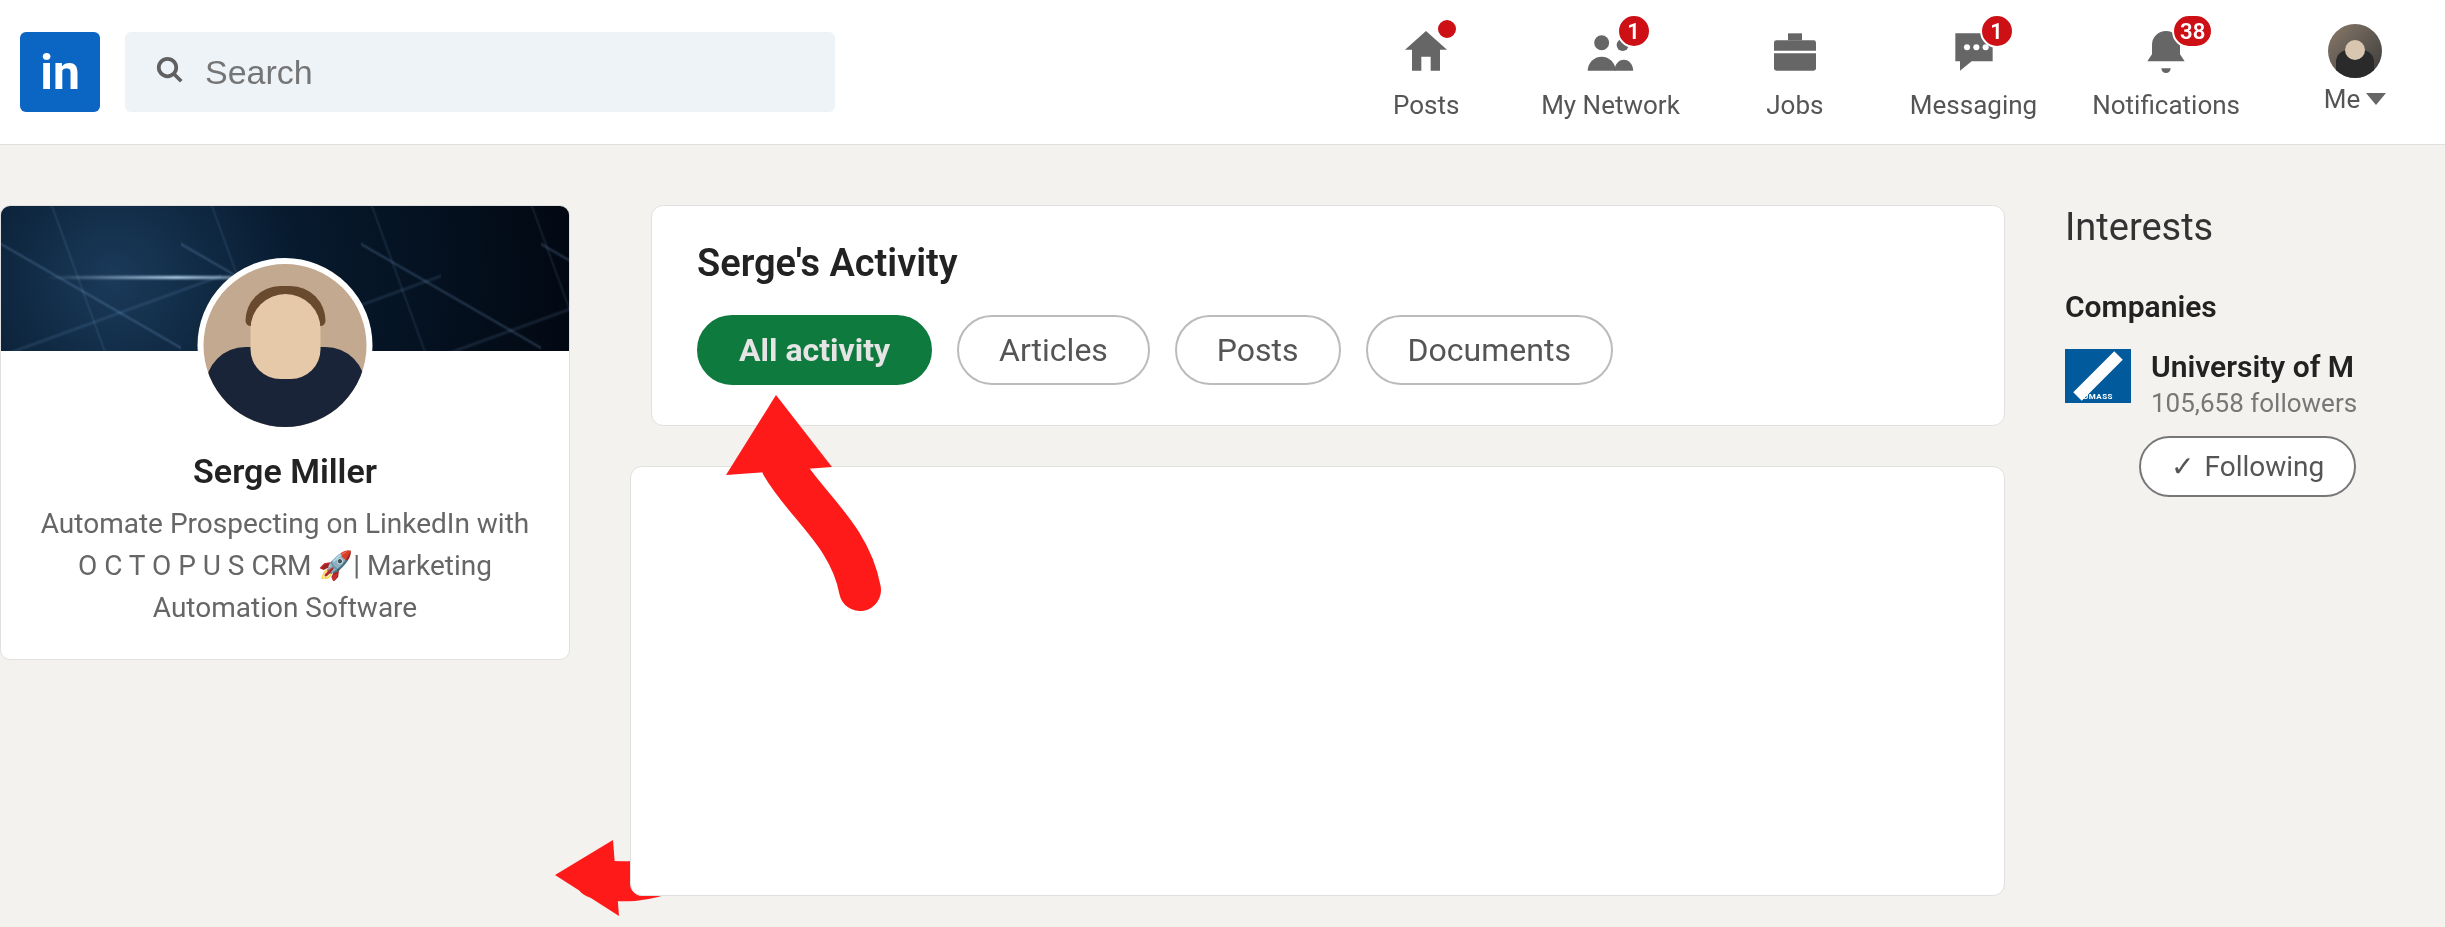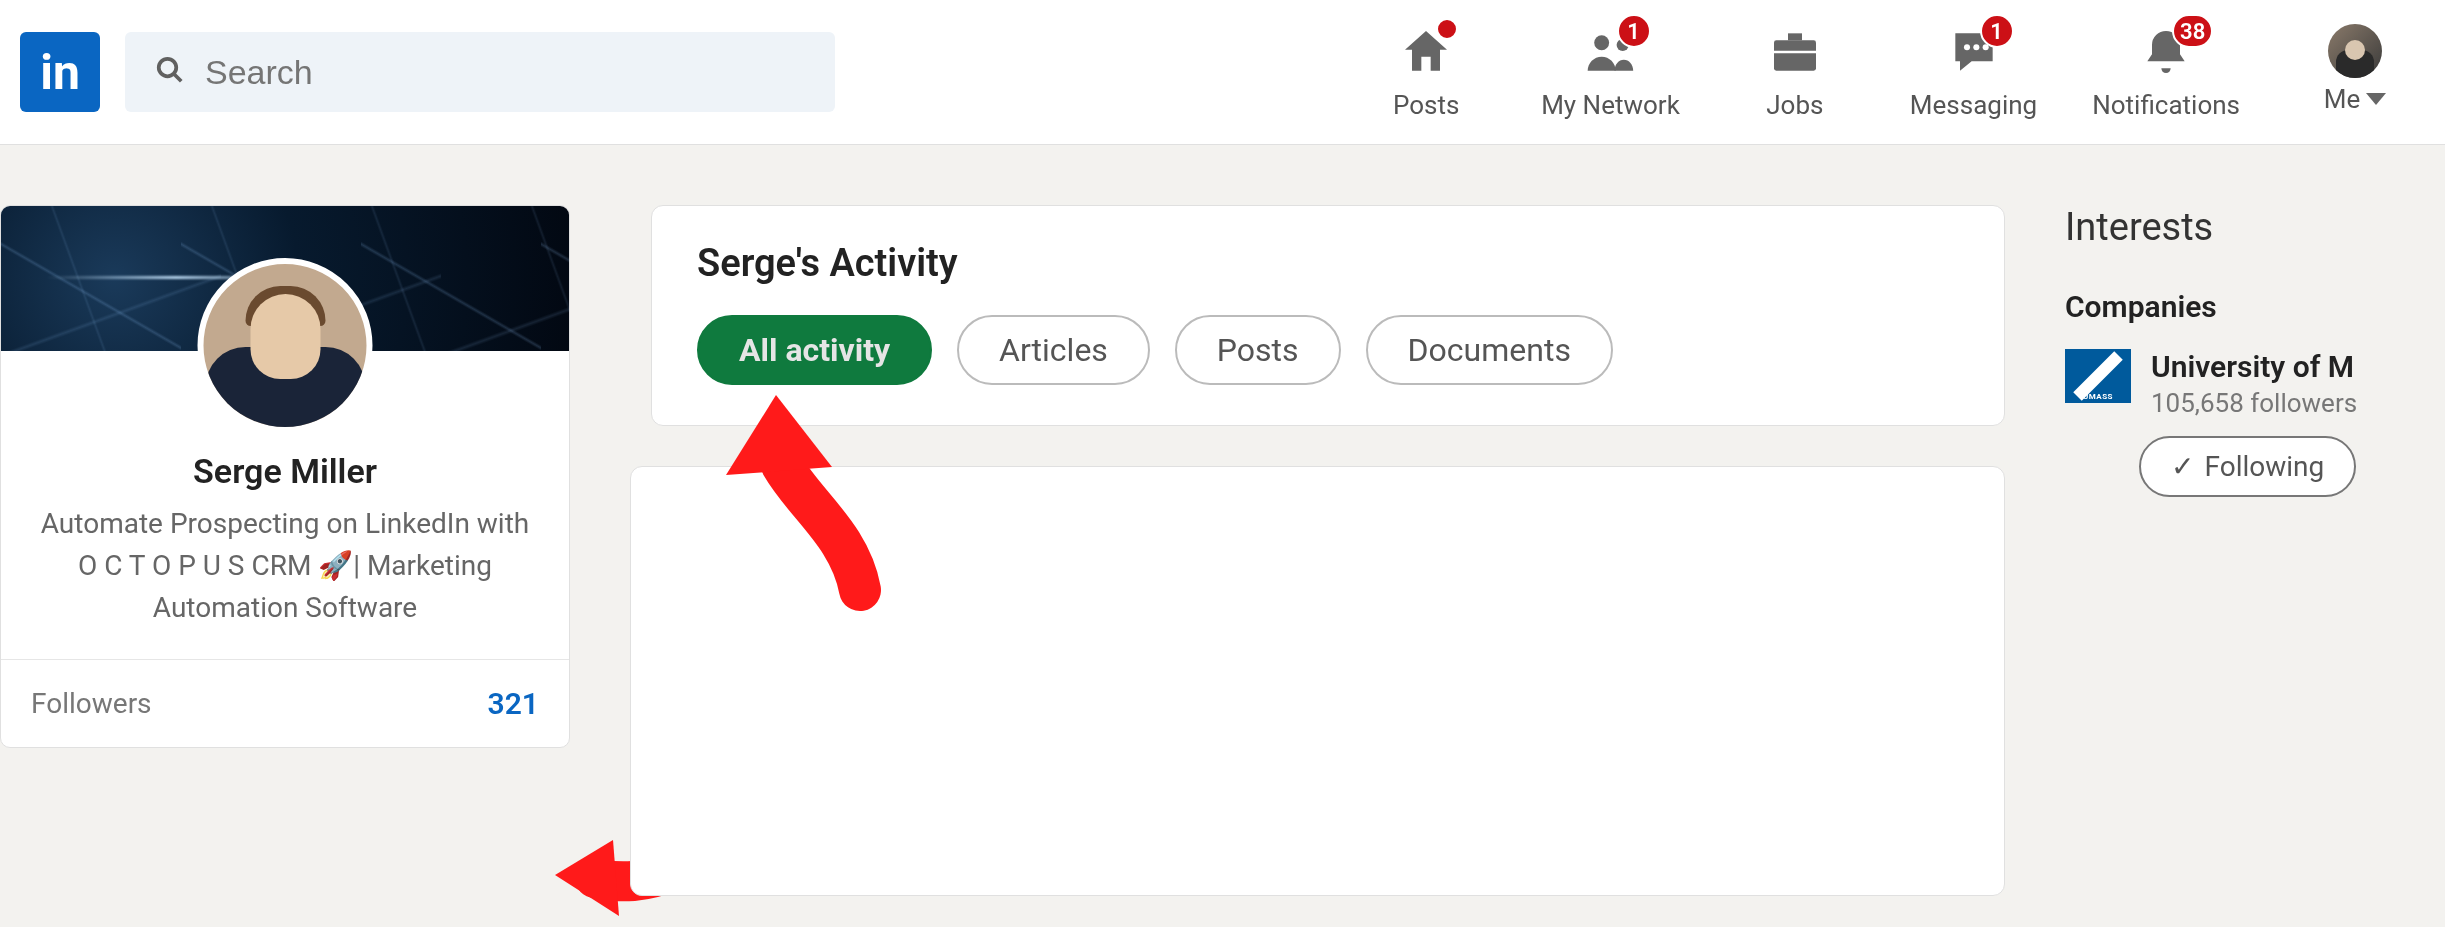--- a/index.html
+++ b/index.html
@@ -365,24 +365,20 @@
       </div>
       <div class="avatar-big">
         <div class="hair"></div>
           <div class="face"></div>
           <div class="shirt"></div>
       </div>
       <div class="profile-info">
         <div class="profile-name">Serge Miller</div>
         <div class="profile-headline">Automate Prospecting on LinkedIn with O C T O P U S CRM 🚀| Marketing Automation Software</div>
       </div>
-      <div class="followers-row">
-        <span class="flabel">Followers</span>
-        <span class="fcount">321</span>
-      </div>
     </div>
 
     <svg class="arrow" style="left:555px; top:585px;" width="180" height="140" viewBox="0 0 180 140">
       <path d="M160 25 C 150 80, 90 100, 40 88" stroke="#ff1a1a" stroke-width="40" fill="none" stroke-linecap="round"></path>
       <polygon points="0,85 58,50 64,126" fill="#ff1a1a"></polygon>
     </svg>
   </div>
 
   <div class="activity-col" style="position:relative">
     <div class="activity-card">

